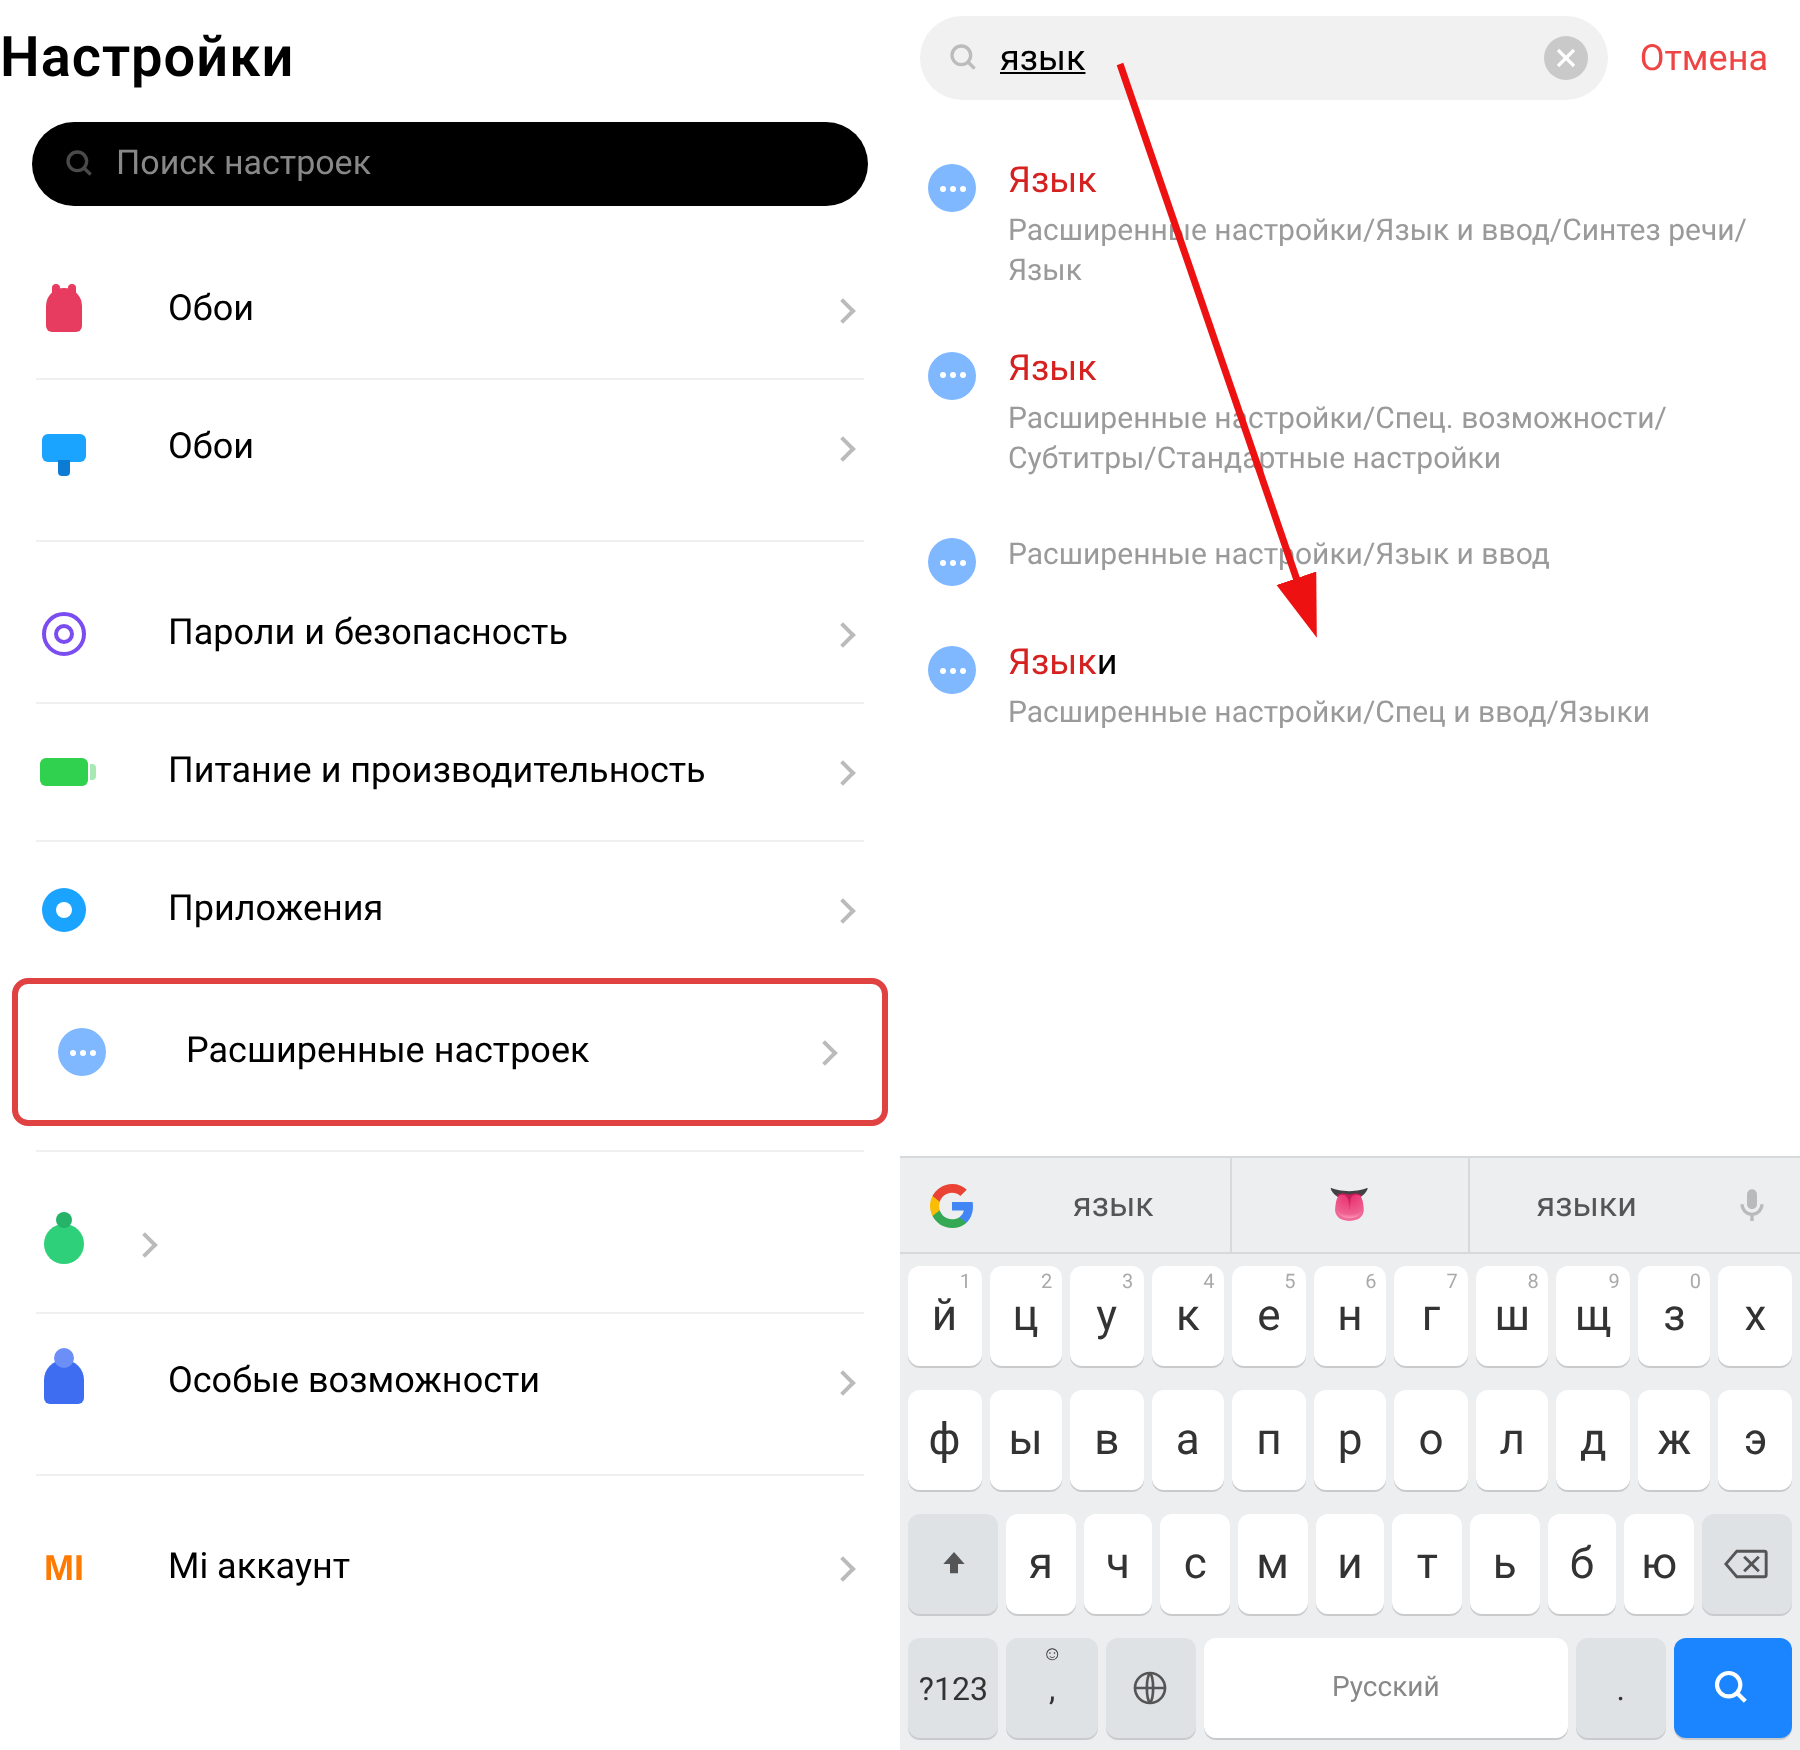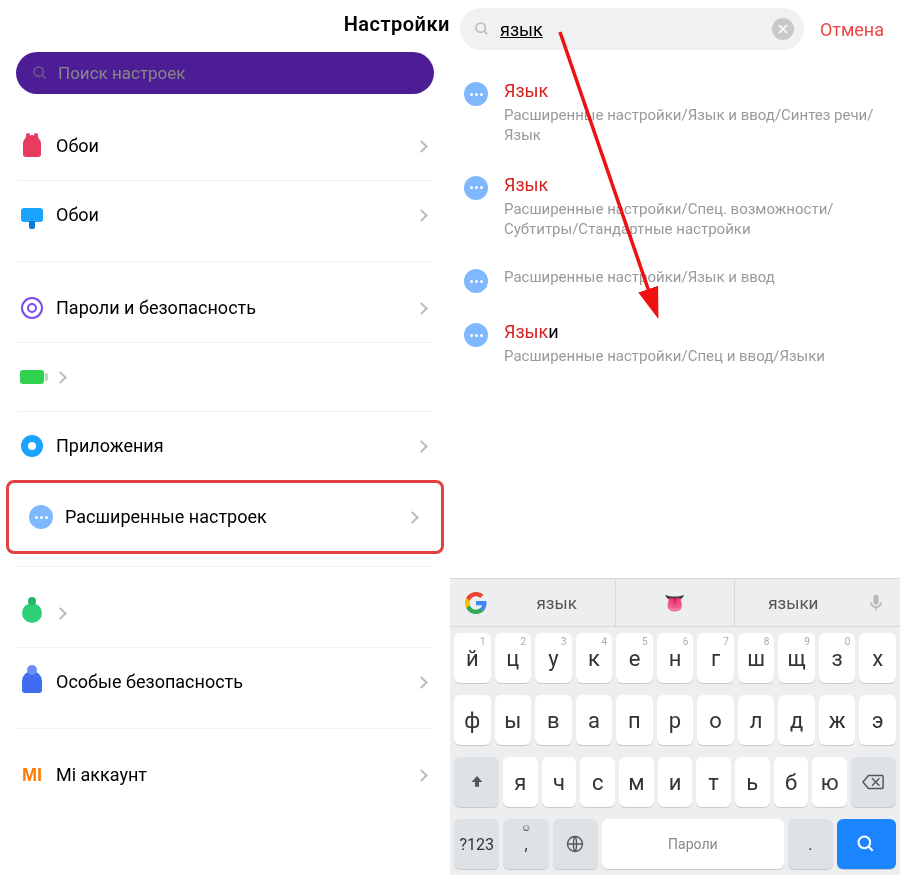--- a/index.html
+++ b/index.html
@@ -9,33 +9,33 @@
     background: #fff;
     display: flex;
     overflow: hidden;
     position: relative;
   }
   .panel { position: relative; }
   .left { width: 450px; border-right: 0px solid transparent; }
   .right { width: 450px; position: relative; }
 
   
-  .title { text-align: right; font-size: 20px; font-weight: 600; padding: 12px 0 10px 0; letter-spacing:.5px; }
+  .title { text-align: left; font-size: 28px; font-weight: 600; padding: 12px 0 10px 0; letter-spacing:.5px; }
   .search-pill {
-    margin: 6px 16px 18px 16px; background:#4c1d95; border-radius: 22px;
+    margin: 6px 16px 18px 16px; background:#000000; border-radius: 22px;
     height: 42px; display:flex; align-items:center; padding:0 16px; color:#888;
   }
   .search-pill .mag { width:16px; height:16px; margin-right:10px; opacity:.55; }
   .search-pill span { font-size:17px; }
 
   .list-row {
     display:flex; align-items:center; padding: 20px 18px; position:relative;
   }
-  .row-lead { width:28px; height:28px; margin-right:10px; display:flex; align-items:center; justify-content:center; }
-  .row-label { flex:1; font-size:18px; color:#000; line-height:1.3; }
+  .row-lead { width:28px; height:28px; margin-right:22px; display:flex; align-items:center; justify-content:center; }
+  .row-label { flex:1; font-size:18px; color:#000; line-height:1.3;margin-left:16px; }
   .chev { width:9px; height:9px; border-top:2px solid #bbb; border-right:2px solid #bbb; transform:rotate(45deg); margin-right:6px; }
   .thin-div { height:1px; background:#f0f0f0; margin:0 18px; }
   .group-gap { height:12px; }
 
   .highlight-box {
     border:3px solid #e04141; border-radius:8px; margin:0 6px;
   }
 
   
   .ico-tulip { width:18px;height:22px;background:#e73c5f;border-radius:9px 9px 3px 3px;position:relative; }
@@ -144,20 +144,21 @@
       </div>
     <div class="row-label">Пароли и безопасность</div>
     <div class="chev"></div>
   </div>
   <div class="thin-div"></div>
 
   <div class="list-row">
     <div class="row-lead">
         <div class="ico-batt"></div>
       </div>
+    <div class="row-label">Питание и производительность</div>
     <div class="chev"></div>
   </div>
   <div class="thin-div"></div>
 
   <div class="list-row">
     <div class="row-lead">
         <div class="ico-gear"></div>
       </div>
     <div class="row-label">Приложения</div>
     <div class="chev"></div>
@@ -186,21 +187,21 @@
         <div class="ico-wellbeing"></div>
       </div>
     <div class="chev"></div>
   </div>
   <div class="thin-div"></div>
 
   <div class="list-row">
     <div class="row-lead">
         <div class="ico-a11y"></div>
       </div>
-    <div class="row-label">Особые безопасность</div>
+    <div class="row-label">Особые возможности</div>
     <div class="chev"></div>
   </div>
 
   <div class="group-gap"></div>
   <div class="thin-div"></div>
   <div class="group-gap"></div>
 
   <div class="list-row" style="padding-bottom:8px;">
     <div class="row-lead">
         <span class="ico-mi">MI</span>
@@ -352,21 +353,21 @@
       <div class="key func">
           <span>,</span>
           <span style="position:absolute;top:3px;font-size:10px;">☺</span>
         </div>
       <div class="key func">
         <svg width="20" height="20" viewBox="0 0 24 24" fill="none" stroke="#555" stroke-width="1.6">
             <circle cx="12" cy="12" r="9"></circle>
             <path d="M3 12h18M12 3c2.5 3 2.5 15 0 18M12 3c-2.5 3-2.5 15 0 18"></path>
           </svg>
       </div>
-      <div class="key space">Пароли</div>
+      <div class="key space">Русский</div>
       <div class="key func">.</div>
       <div class="key search">
         <svg width="20" height="20" viewBox="0 0 24 24" fill="none" stroke="#fff" stroke-width="2.5">
             <circle cx="10" cy="10" r="7"></circle>
             <line x1="20" y1="20" x2="15" y2="15"></line>
           </svg>
       </div>
     </div>
   </div>
 </div>

